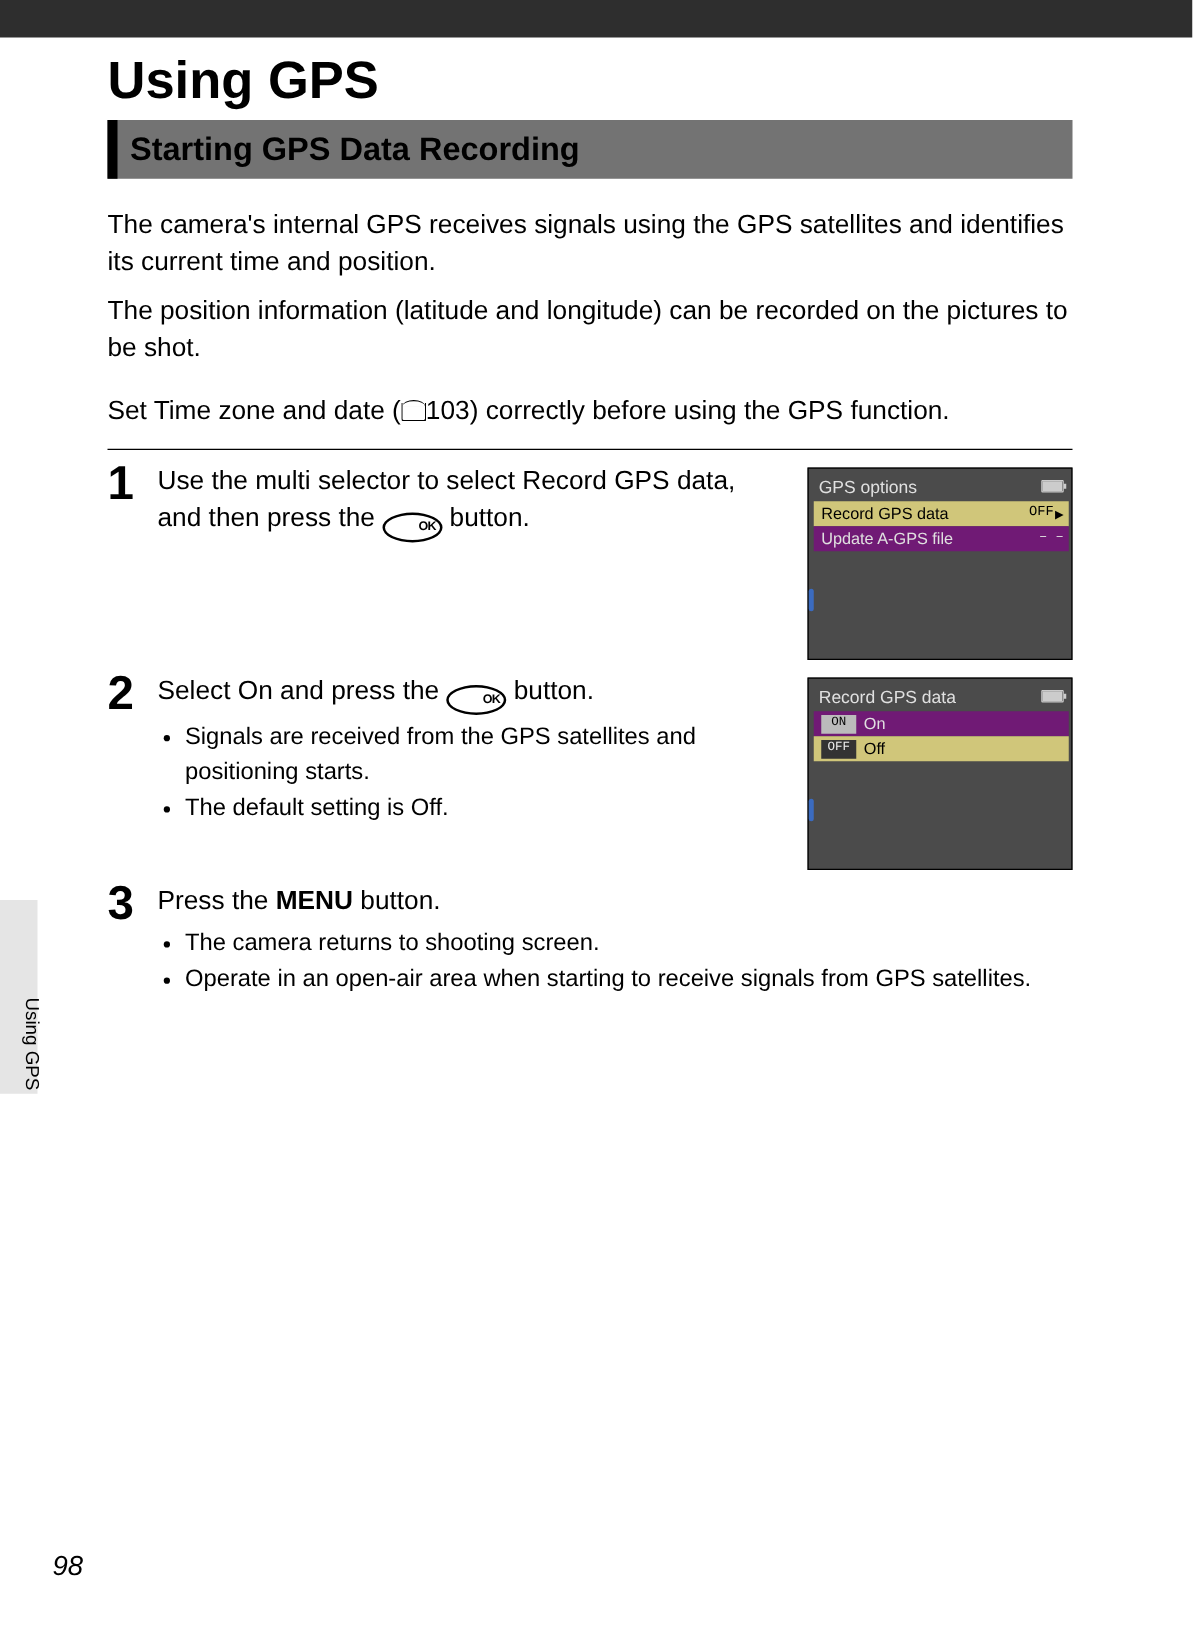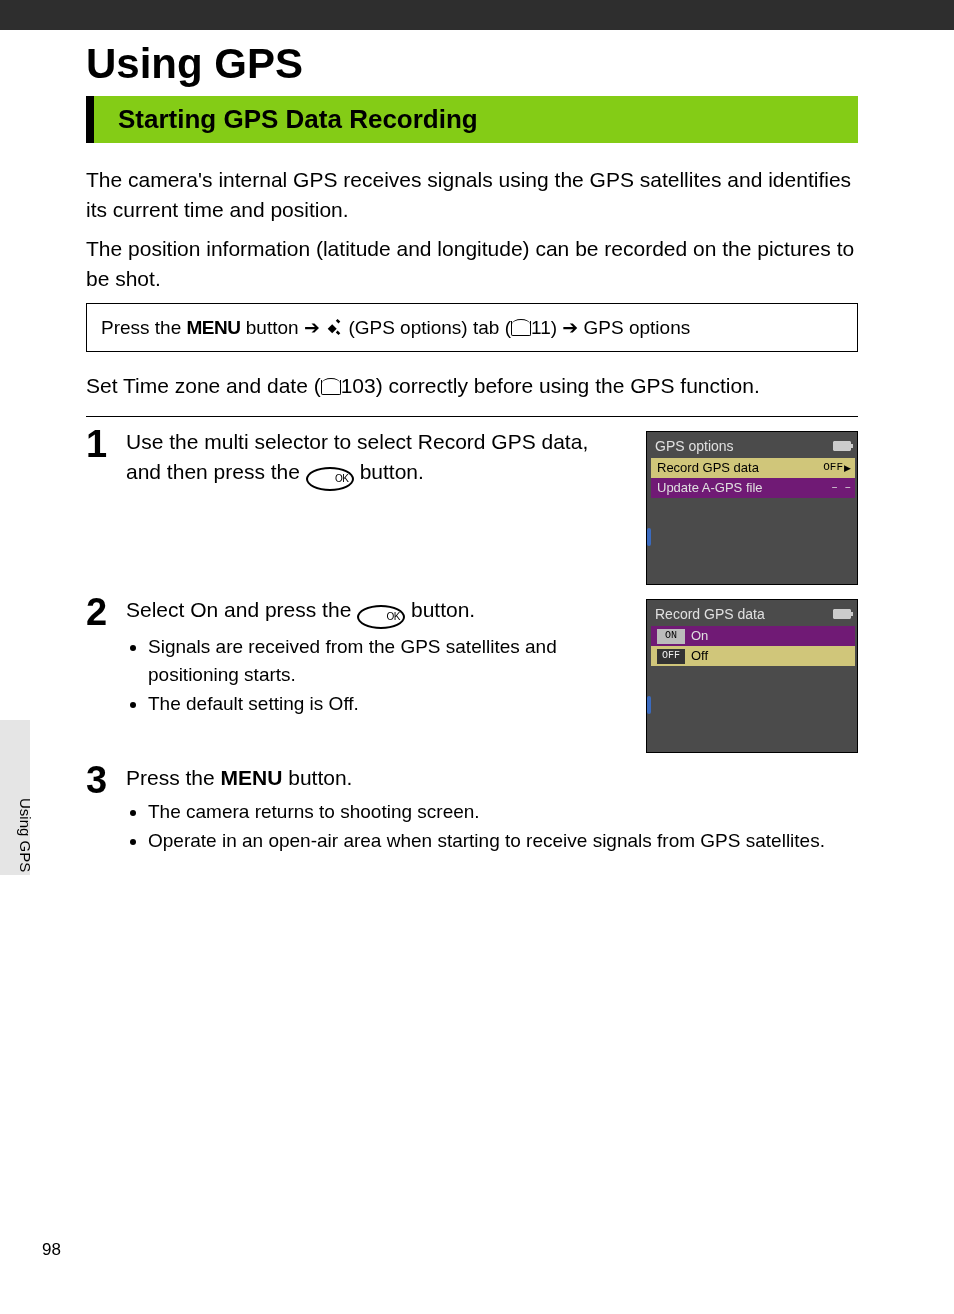--- a/index.html
+++ b/index.html
@@ -22,23 +22,23 @@
   }
   .content {
     padding: 10px 96px 0 86px;
   }
   h1.page-title {
     font-size: 42px;
     font-weight: 700;
     margin: 0 0 8px 0;
   }
   .section-bar {
-    background: #84cc16;
+    background: #737373;
     border-left: 8px solid #000;
-    padding: 8px 24px;
+    padding: 8px 10px;
     font-size: 26px;
     font-weight: 700;
     margin-bottom: 22px;
   }
   p.intro {
     font-size: 21px;
     line-height: 1.45;
     margin: 0 0 8px 0;
   }
   .subhead {
@@ -217,31 +217,32 @@
     top: 798px;
     transform-origin: left top;
     transform: rotate(90deg);
     font-size: 15px;
     white-space: nowrap;
   }
   .page-num {
     position: absolute;
     left: 42px;
     top: 1240px;
-    font-size: 17px;
+    font-style: italic;
+    font-size: 22px;
   }
   
   .ok-btn {
     display: inline-flex;
     width: 20px;
     height: 20px;
     border: 2px solid #000;
     border-radius: 50%;
     font-size: 10px;
-    font-weight: 400;
+    font-weight: 700;
     align-items: center;
     justify-content: center;
     vertical-align: -3px;
     letter-spacing: -0.5px;
     padding-left: 24px;
   }
   .book-icon {
     display:inline-block;
     width:18px;
     height:14px;
@@ -272,27 +273,20 @@
   <div class="page-num">98</div>
 
   <div class="content">
     <h1 class="page-title">Using GPS</h1>
     <div class="section-bar">Starting GPS Data Recording</div>
 
     <p class="intro">The camera's internal GPS receives signals using the GPS satellites and identifies its current time and position.</p>
     <p class="intro">The position information (latitude and longitude) can be recorded on the pictures to be shot.</p>
 
 
-    <div class="navbox">
-      <span>Press the </span><span class="menu-label">MENU</span><span> button </span><span>➔</span>
-      <svg class="icon-small" width="18" height="18" viewBox="0 0 20 20">
-          <path d="M3 12 l5 -5 l5 5 l-5 5 z M12 3 l2 -2 l3 3 l-2 2 z M14 14 l3 3 l-2 2 l-3 -3 z" fill="#000"></path>
-        </svg>
-      <span> (GPS options) tab (</span><span class="book-icon"></span><span>11</span><span>) </span><span>➔</span><span> GPS options</span>
-    </div>
 
     <p class="set-line">
       <span>Set </span><b>Time zone and date</b><span> (</span><span class="book-icon"></span><span>103</span><span>) correctly before using the GPS function.</span>
     </p>
 
     <hr class="rule">
 
     <div class="step">
       <div class="step-num">1</div>
       <div class="step-body step-wrap">

